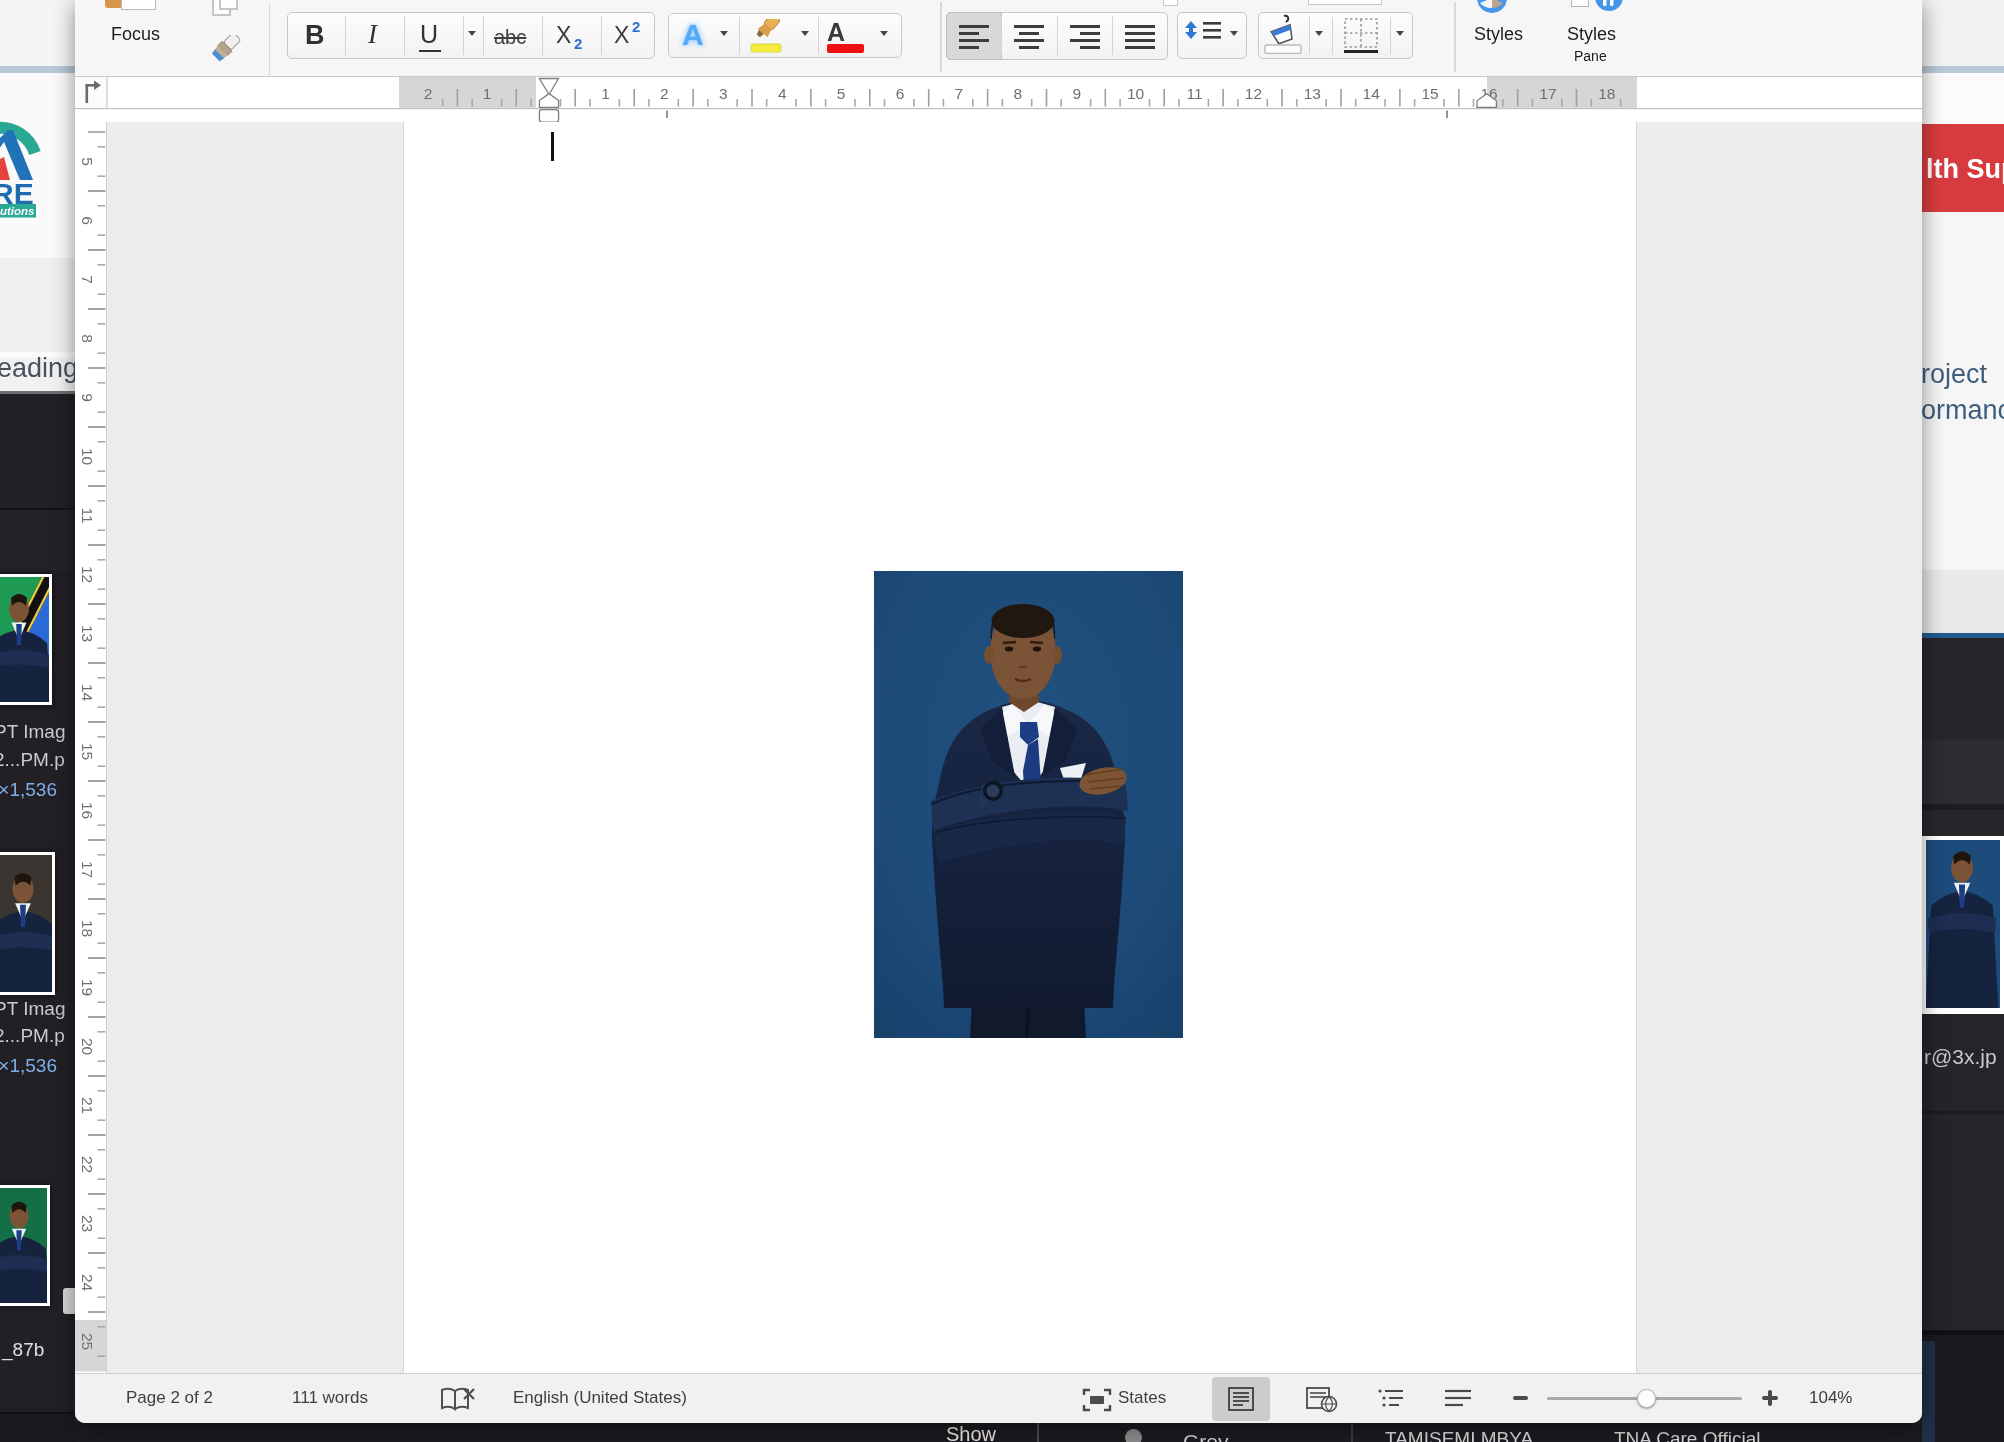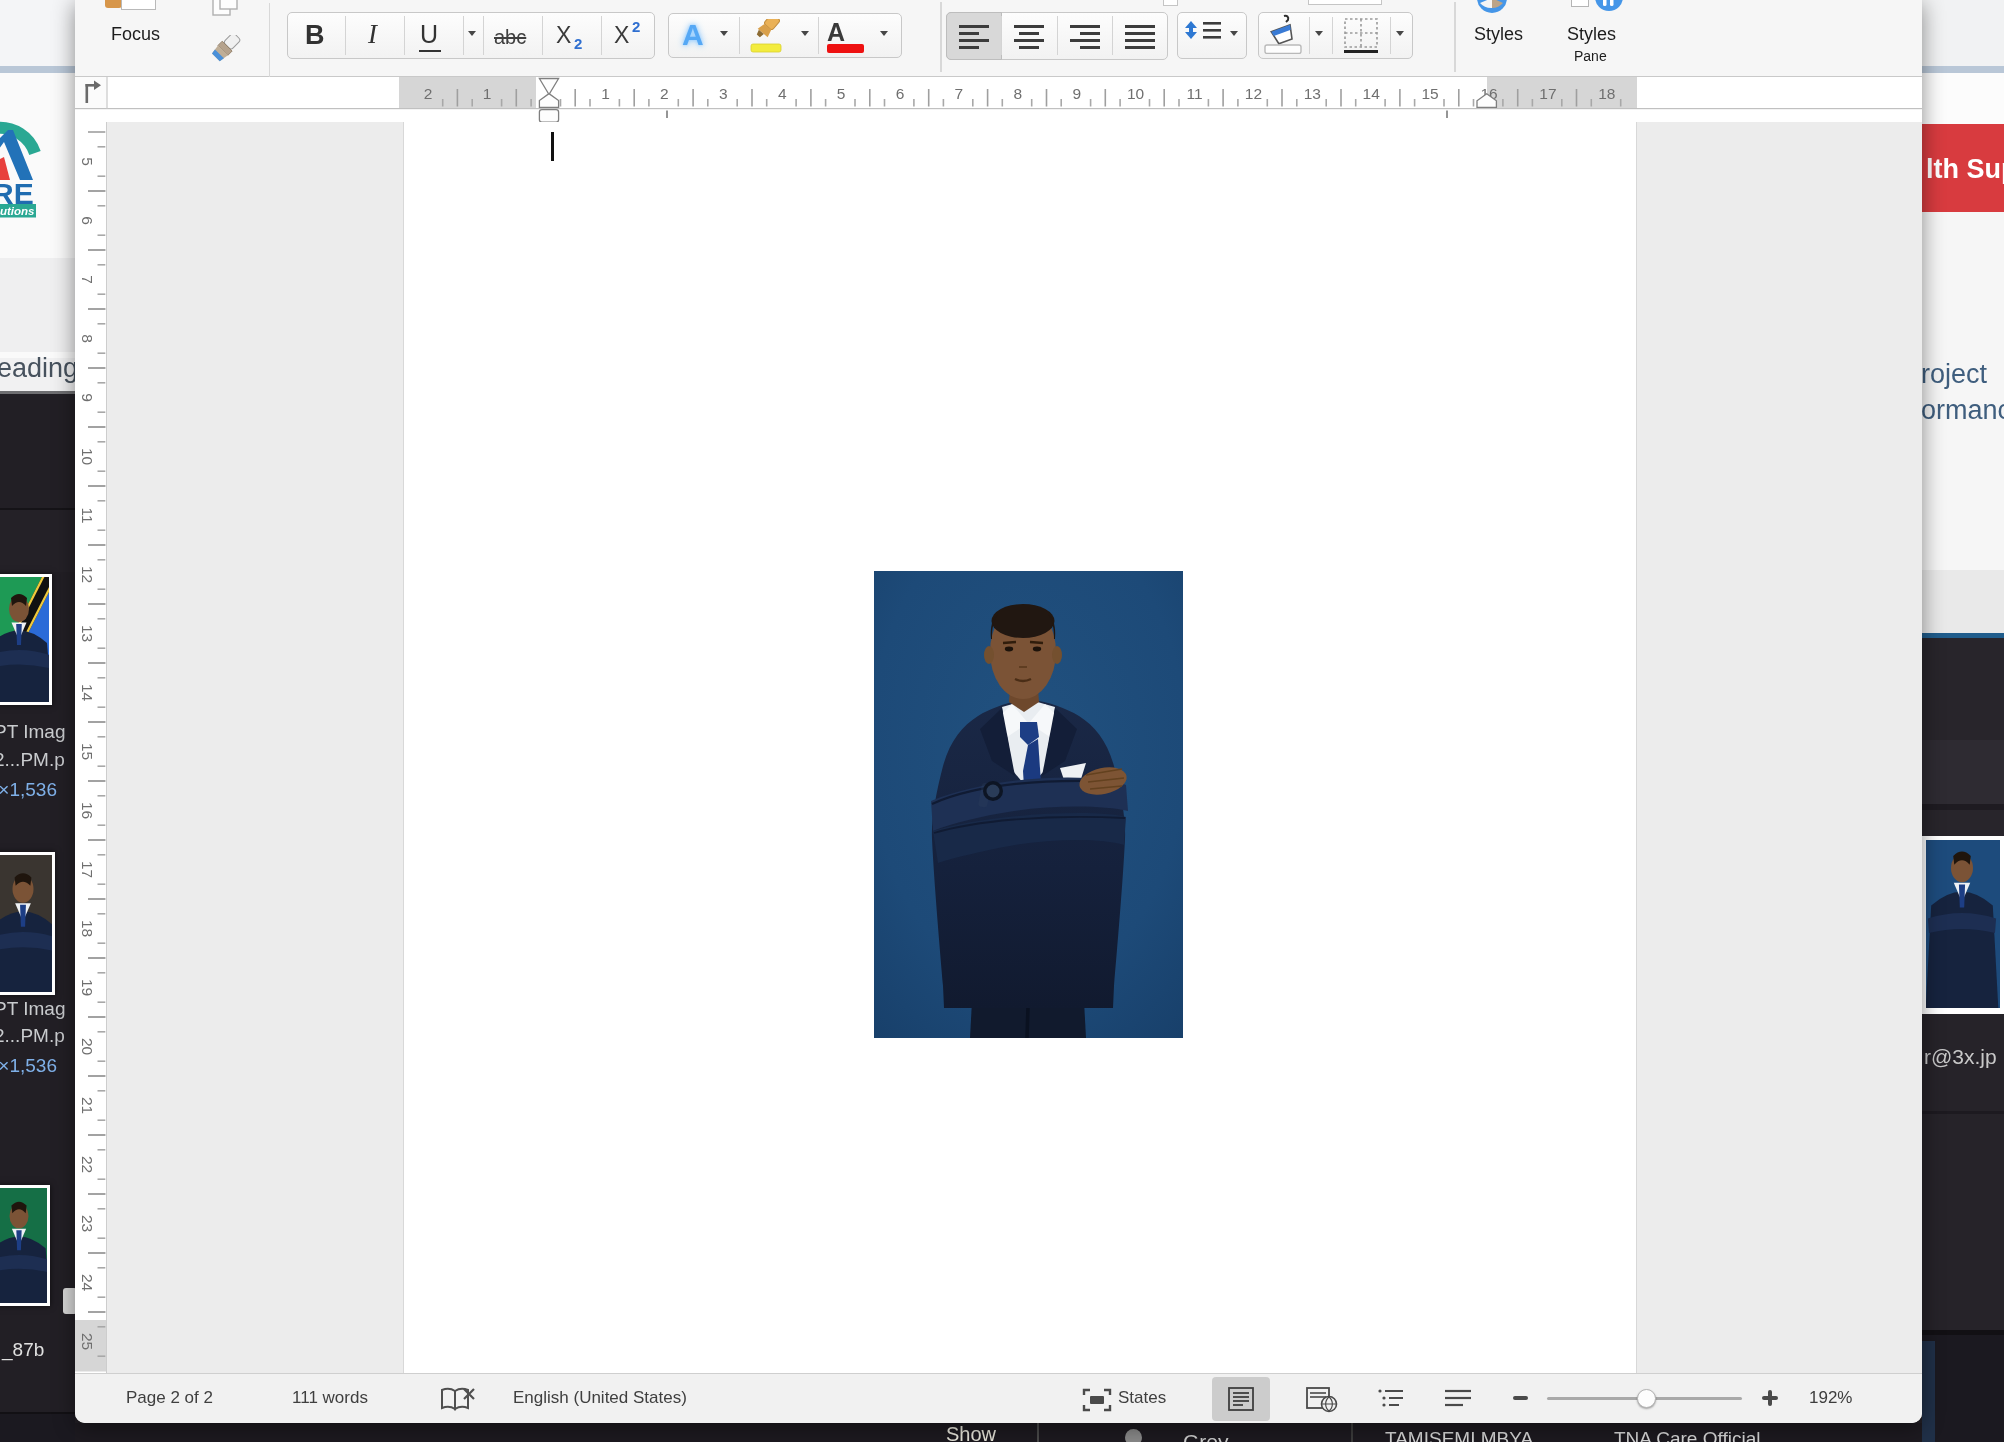--- a/index.html
+++ b/index.html
@@ -534,13 +534,13 @@
 <svg class="ab" width="30" height="24" viewBox="0 0 30 24" style="left:1368px;top:1388px">
 <line x1="2" y1="3" x2="28" y2="3" stroke="#4a4a4a" stroke-width="2.2"></line>
 <line x1="2" y1="10" x2="28" y2="10" stroke="#4a4a4a" stroke-width="2.2"></line>
 <line x1="2" y1="17" x2="20" y2="17" stroke="#4a4a4a" stroke-width="2.2"></line>
 </svg>
 <div class="ab" style="left:1438px;top:1396px;width:15px;height:3.5px;background:#4a4a4a;border-radius:2px"></div>
 <div class="ab" style="left:1472px;top:1397px;width:195px;height:3px;background:#a9a9a9;border-radius:2px"></div>
 <div class="ab" style="left:1562px;top:1389px;width:19px;height:19px;background:#fdfdfd;border:1px solid #b5b5b5;border-radius:50%;box-shadow:0 1px 2px rgba(0,0,0,.35);box-sizing:border-box"></div>
 <div class="ab" style="left:1687px;top:1396px;width:16px;height:3.5px;background:#4a4a4a;border-radius:2px"></div>
 <div class="ab" style="left:1693.2px;top:1390px;width:3.5px;height:16px;background:#4a4a4a;border-radius:2px"></div>
-<div class="tl" style="left:1734px;top:1389px;font-size:17px;color:#3d3d3d">192%</div>
+<div class="tl" style="left:1734px;top:1389px;font-size:17px;color:#3d3d3d">104%</div>
 </div>
 </body></html>

